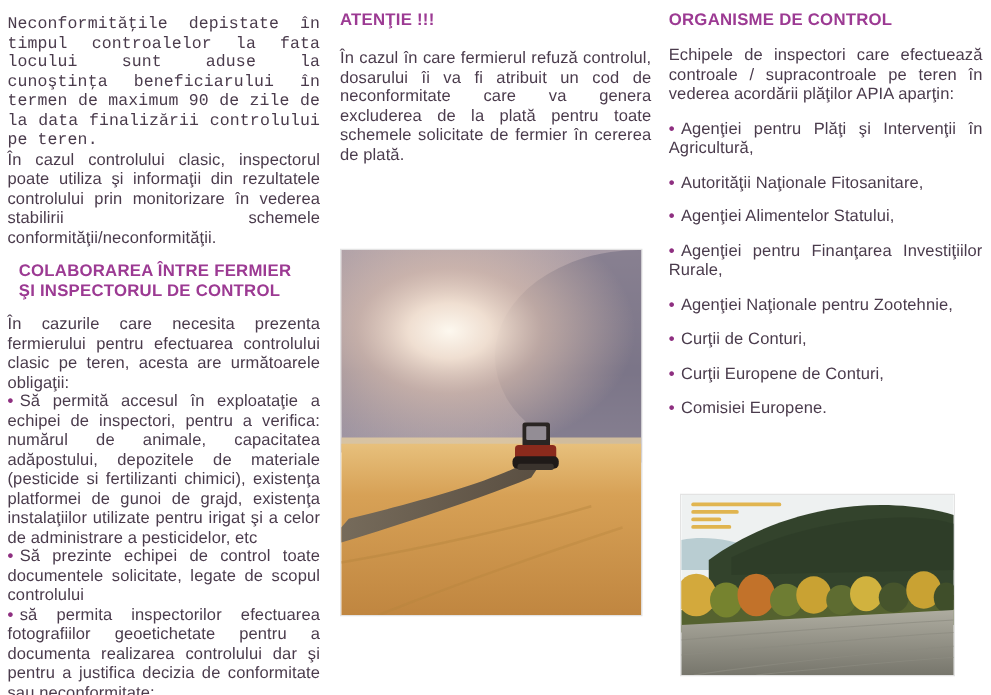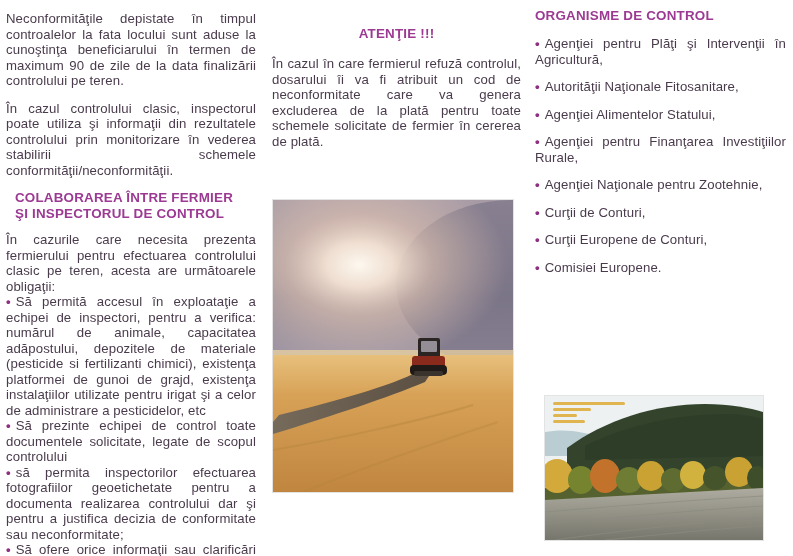--- a/index.html
+++ b/index.html
@@ -12,28 +12,28 @@
   }
   .col{position:absolute;}
   #col1{left:6px;top:11px;width:250px;}
   #col2{left:272px;top:6px;width:249px;}
   #col3{left:535px;top:6px;width:251px;}
   p{
     margin:0;
     font-size:13.2px;line-height:15.5px;
     text-align:justify;letter-spacing:0.1px;
   }
-  .gap{margin-bottom:12px;}
+  .gap{margin-bottom:0;font-family:Liberation Mono, monospace;}
   .heading{
     margin:0;color:var(--heading,#9c3a93);
     font-size:13.4px;line-height:16px;font-weight:bold;
     text-align:left;letter-spacing:0.2px;
   }
   #col1 .heading{margin:12px auto 10px;max-width:232px;}
-  #col2 .heading{text-align:center;margin:20px 0 14px;}
+  #col2 .heading{text-align:left;margin:2px 0 14px;}
   #col3 .heading{margin:2px auto 12px;}
   .bullet{margin:0;}
   .bullet.sp{margin-top:12px;}
   .marker{color:var(--bullet-marker,#8e2f80);padding-right:5px;font-weight:bold;}
   .photo{position:absolute;box-shadow:0 0 0 1px #e3e3e3;}
   #tractor-photo{left:273px;top:200px;width:240px;height:292px;}
   #forest-photo{left:545px;top:396px;width:218px;height:144px;}
   .photo svg{display:block;width:100%;height:100%;}
 </style>
 </head>
@@ -92,20 +92,21 @@
       <rect x="10" y="3" width="16" height="11" rx="1" fill="#938d95"></rect>
       <rect x="1" y="18" width="33" height="14" rx="3" fill="#8a2a1c"></rect>
       <rect x="-1" y="27" width="37" height="10" rx="4" fill="#1f1a18"></rect>
       <rect x="3" y="33" width="29" height="5" rx="2" fill="#3a332d"></rect>
     </g>
   </svg>
 </div>
 
 <div class="col" id="col3">
   <h2 class="heading">ORGANISME DE CONTROL</h2>
+  <p>Echipele de inspectori care efectuează controale / supracontroale pe teren în vederea acordării plăţilor APIA aparţin:</p>
   <p class="bullet sp"><span class="marker">•</span><span>Agenţiei pentru Plăţi şi Intervenţii în Agricultură,</span></p>
   <p class="bullet sp"><span class="marker">•</span><span>Autorităţii Naţionale Fitosanitare,</span></p>
   <p class="bullet sp"><span class="marker">•</span><span>Agenţiei Alimentelor Statului,</span></p>
   <p class="bullet sp"><span class="marker">•</span><span>Agenţiei pentru Finanţarea Investiţiilor Rurale,</span></p>
   <p class="bullet sp"><span class="marker">•</span><span>Agenţiei Naţionale pentru Zootehnie,</span></p>
   <p class="bullet sp"><span class="marker">•</span><span>Curţii de Conturi,</span></p>
   <p class="bullet sp"><span class="marker">•</span><span>Curţii Europene de Conturi,</span></p>
   <p class="bullet sp"><span class="marker">•</span><span>Comisiei Europene.</span></p>
 </div>
 

